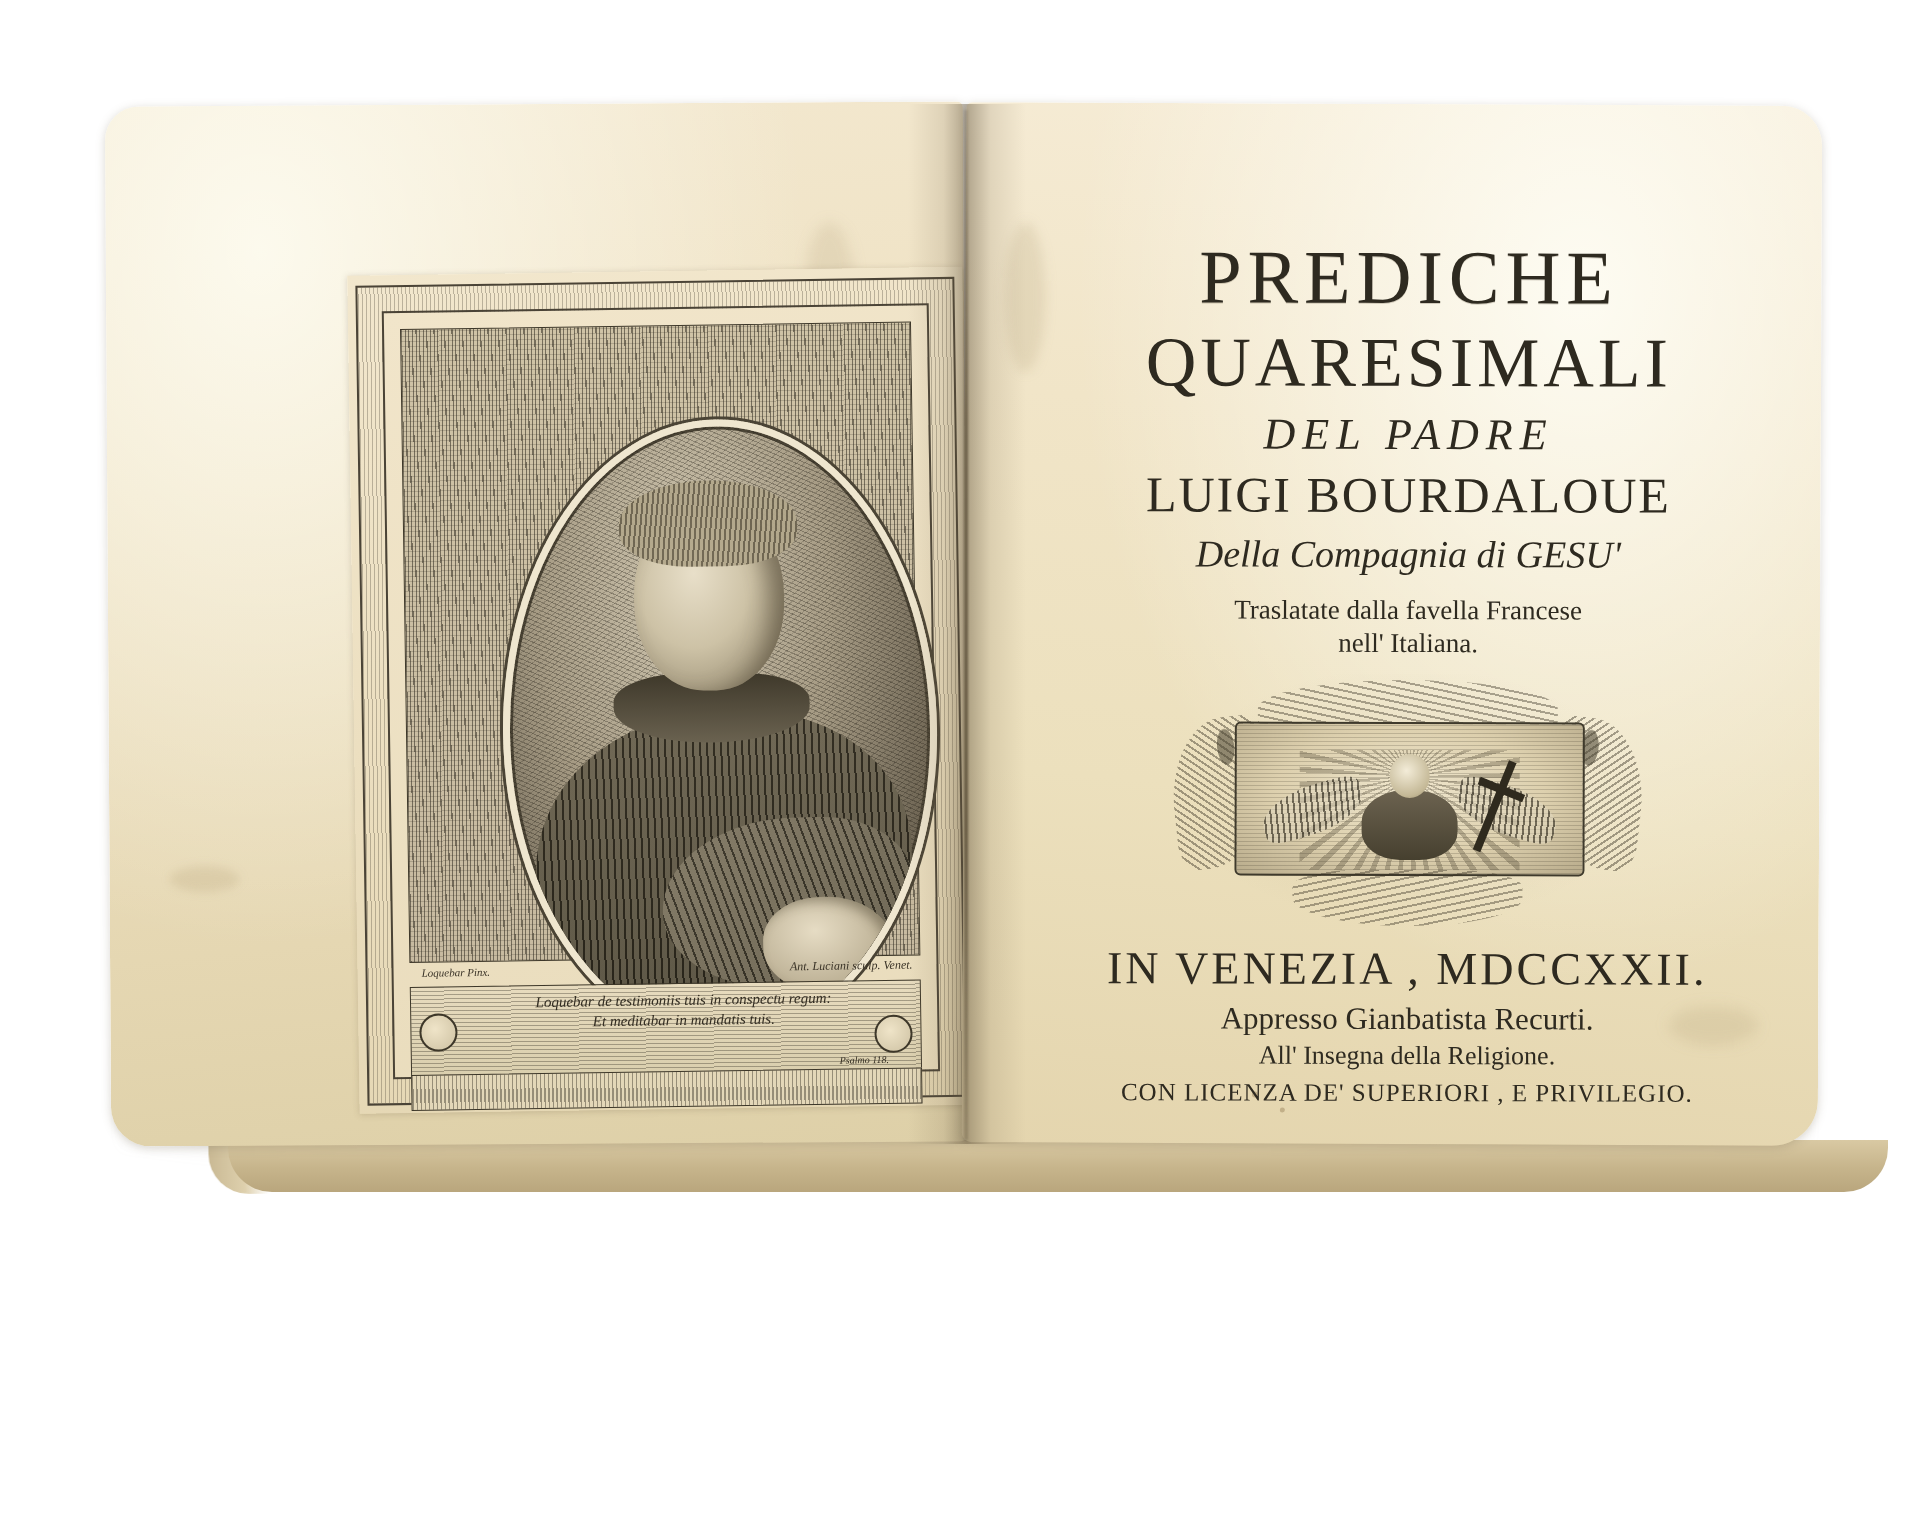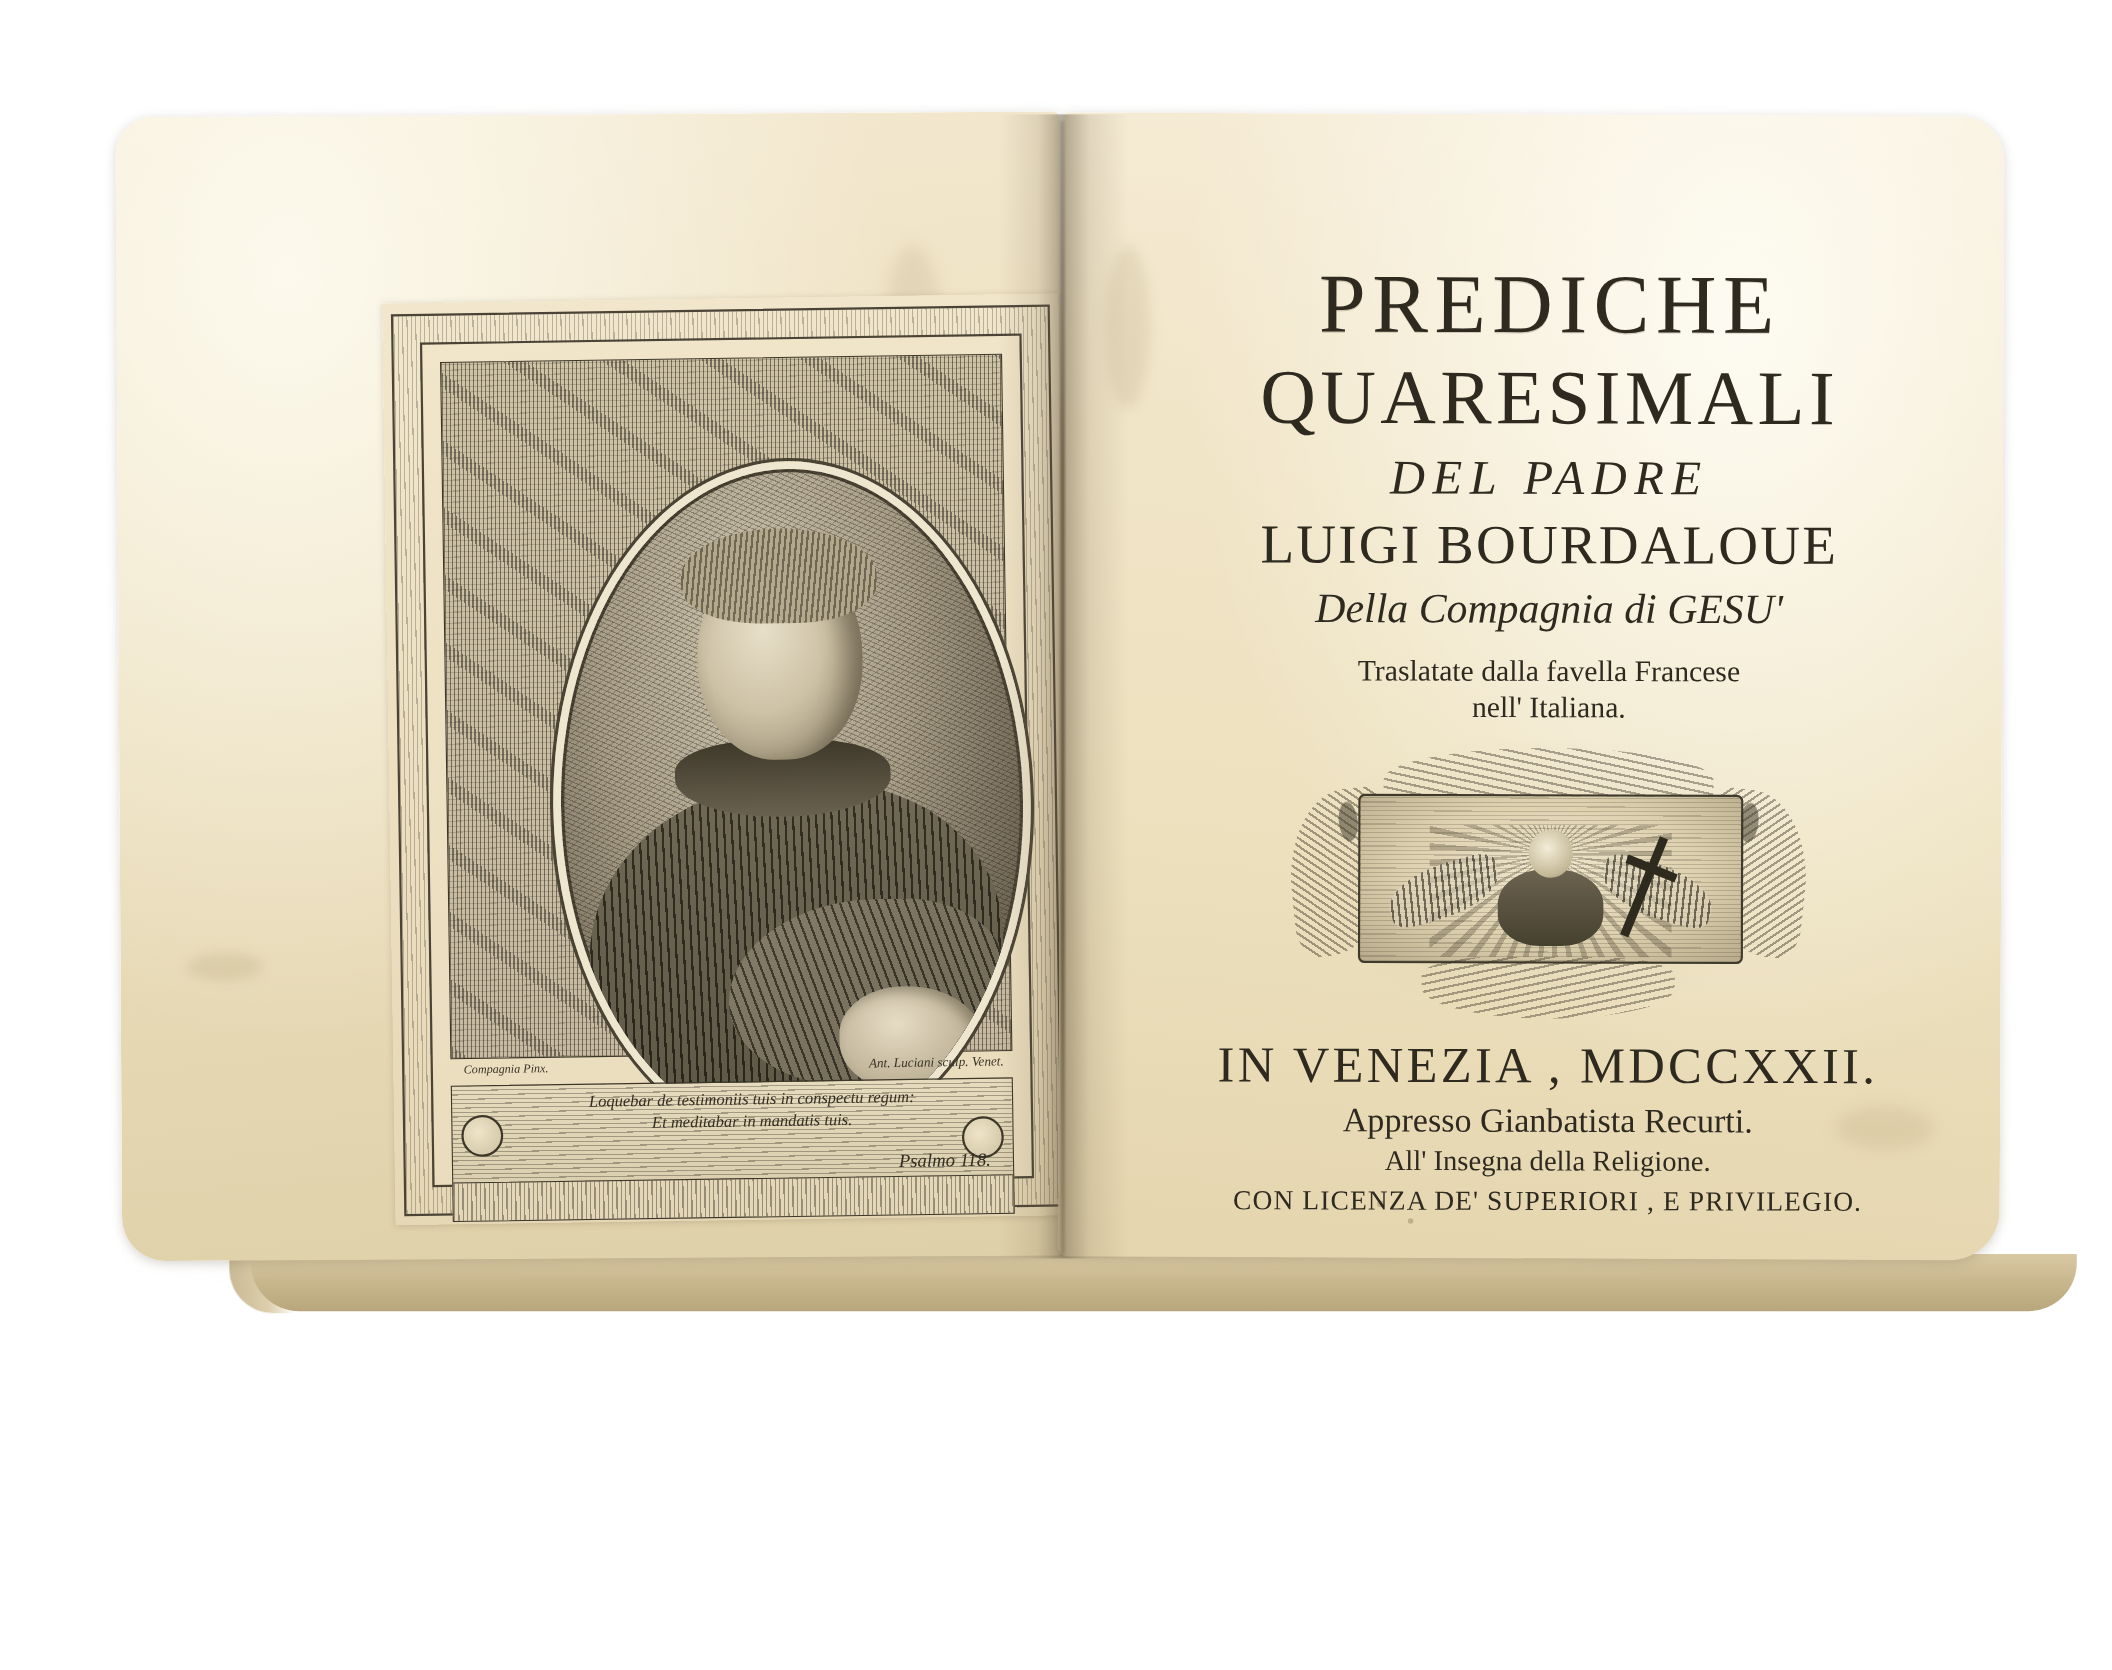--- a/index.html
+++ b/index.html
@@ -242,21 +242,21 @@
   }
   .plinth-inscription {
     position: absolute;
     left: 70px; right: 34px; top: 6px;
     text-align: center;
     font-style: italic;
     color: #332d22;
     line-height: 1.35;
   }
   .plinth-inscription div { font-size: 15px; white-space: nowrap; }
-  .plinth-psalm { position: absolute; right: 20px; bottom: 4px; font-size: 17px; font-style: italic; color: #332d22; }
+  .plinth-psalm { position: absolute; right: 32px; bottom: 4px; font-size: 10px; font-style: italic; color: #332d22; }
   .plinth-scroll {
     position: absolute; width: 34px; height: 34px; border-radius: 50%;
     border: 2px solid #3d3729;
     background: radial-gradient(circle at 40% 40%, #efe4c8, #cdc1a2);
   }
   .scroll-a { left: 8px; top: 26px; }
   .scroll-b { right: 8px; top: 34px; }
   .plinth-base {
     position: absolute; left: 52px; right: 52px; top: 800px; height: 34px;
     border: 1.5px solid #3d3729;
@@ -428,21 +428,21 @@
             <div class="fig-collar"></div>
             <div class="fig-head"></div>
             <div class="fig-hair"></div>
             <div class="fig-sleeve"></div>
             <div class="fig-table"></div>
             <div class="fig-book"></div>
             <div class="fig-hands"></div>
           </div>
         </div>
 
-        <div class="plate-credit" id="credit-left">Compagnia Pinx.</div>
+        <div class="plate-credit" id="credit-left">Loquebar Pinx.</div>
         <div class="plate-credit" id="credit-right">Ant. Luciani sculp. Venet.</div>
 
         <div class="plinth">
           <div class="plinth-scroll scroll-a"></div>
           <div class="plinth-scroll scroll-b"></div>
           <div class="plinth-inscription">
             <div>Loquebar de testimoniis tuis in conspectu regum:</div>
             <div>Et meditabar in mandatis tuis.</div>
           </div>
           <div class="plinth-psalm">Psalmo 118.</div>

